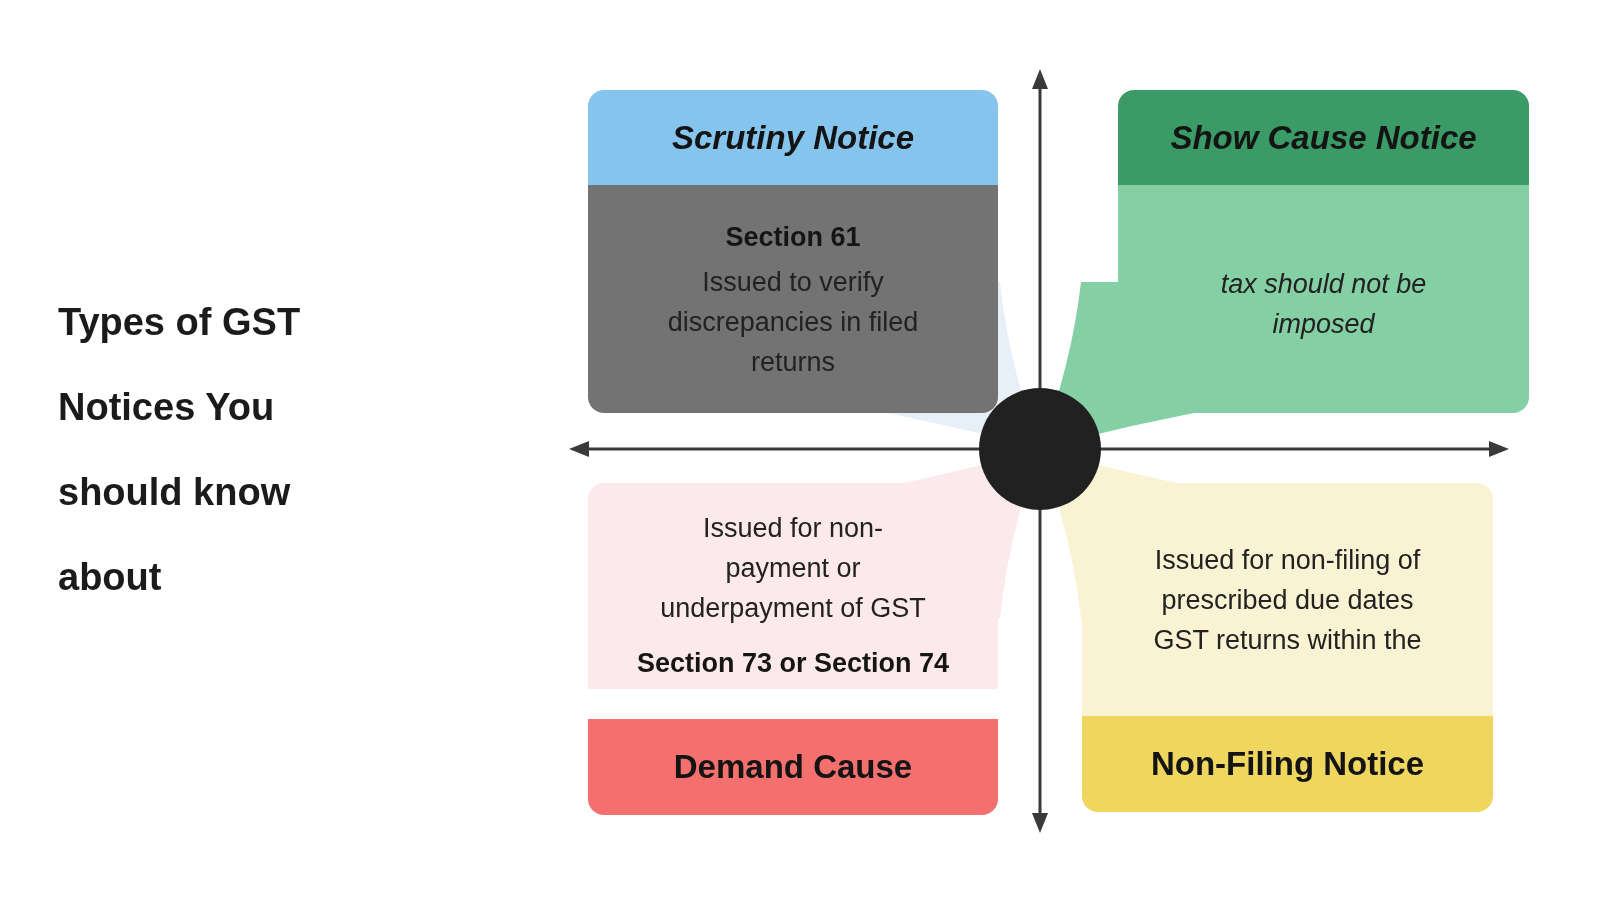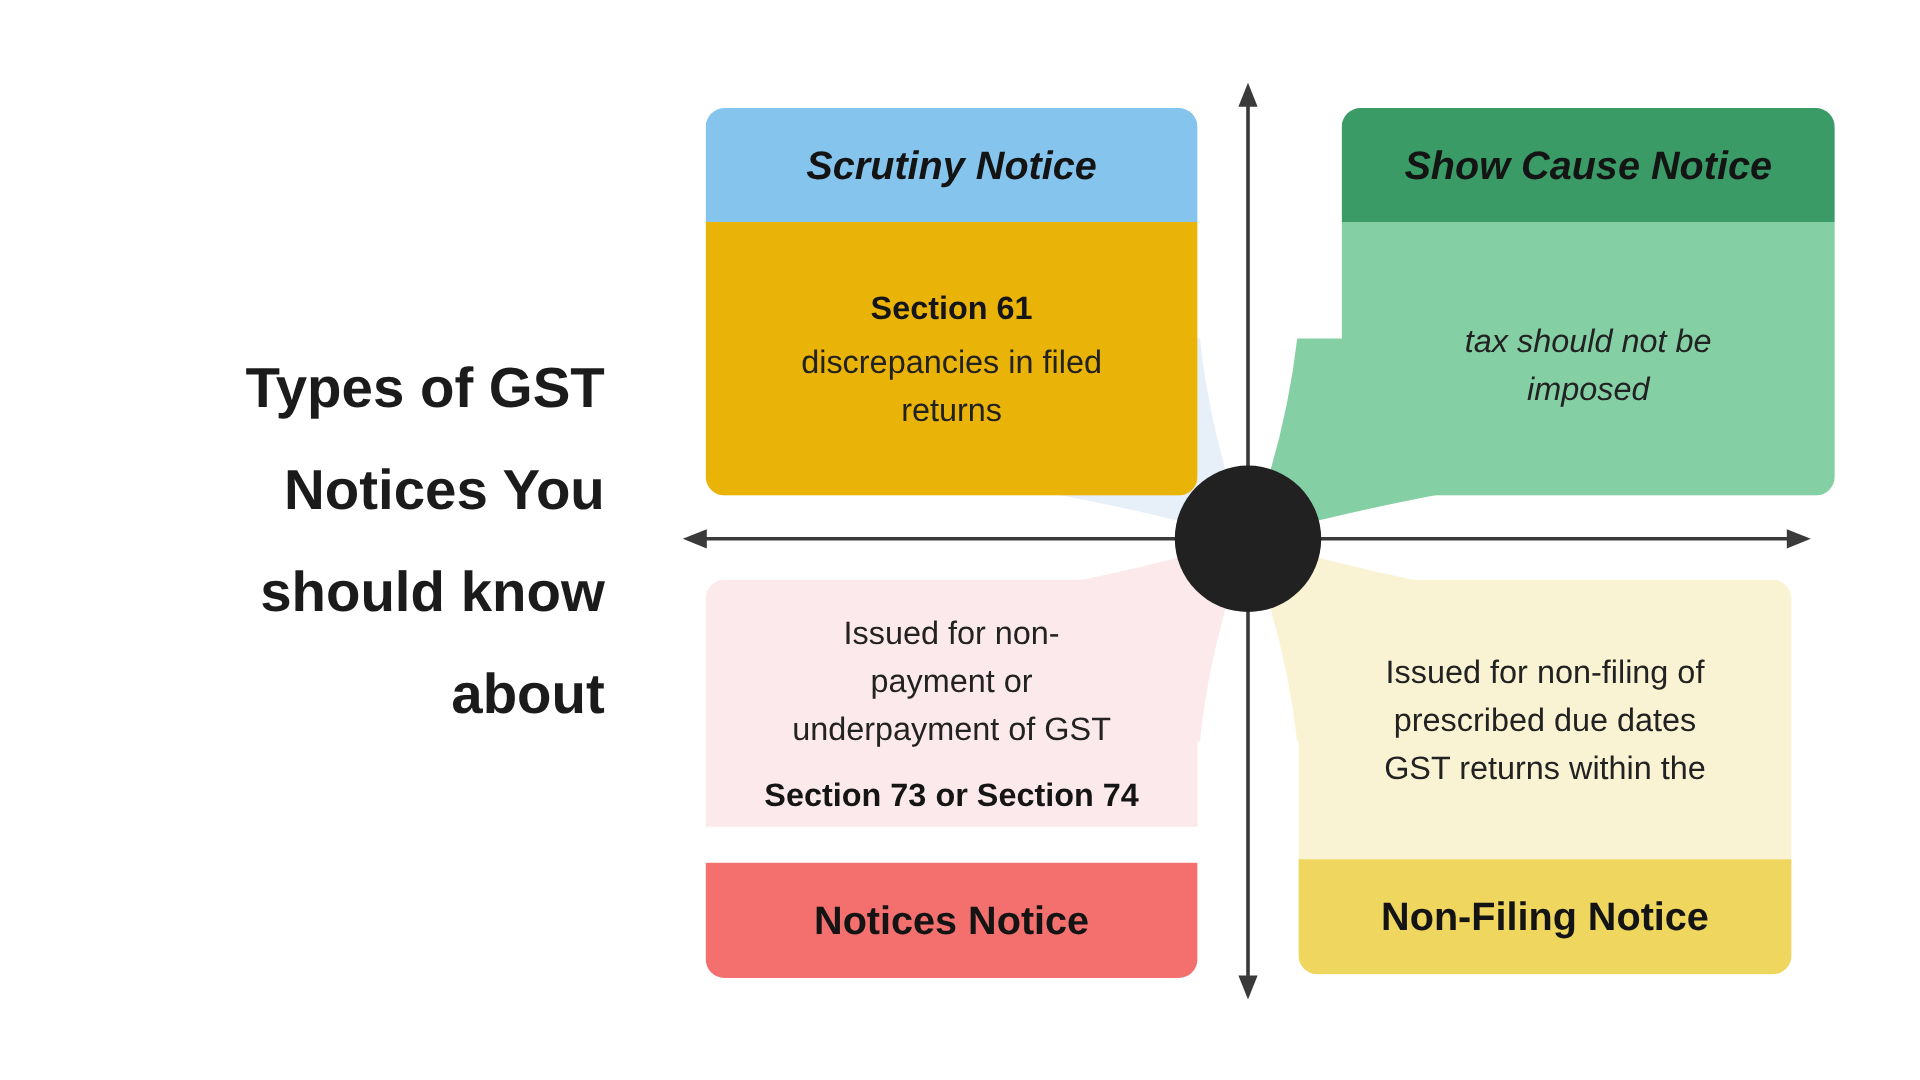--- a/index.html
+++ b/index.html
@@ -2,21 +2,21 @@
 <html><head>
 <meta charset="utf-8">
 <style>
   html,body{margin:0;padding:0;background:#ffffff;}
   body{width:1600px;height:900px;overflow:hidden;font-family:"Liberation Sans",sans-serif;}
   .canvas{position:relative;width:1600px;height:900px;background:#ffffff;}
   .layer-svg{position:absolute;left:0;top:0;}
 
   .title{
     position:absolute;left:58px;top:280px;width:446px;
-    text-align:right;font-weight:700;font-size:47px;line-height:85px;
+    text-align:left;font-weight:700;font-size:38px;line-height:85px;
     color:#1b1b1b;
   }
 
   .card{position:absolute;border-radius:16px;overflow:hidden;display:flex;flex-direction:column;}
   .card-tl{left:588px;top:90px;width:410px;height:323px;}
   .card-tr{left:1118px;top:90px;width:411px;height:323px;font-style:italic;}
   .card-bl{left:588px;top:483px;width:410px;height:332px;gap:30px;}
   .card-br{left:1082px;top:483px;width:411px;height:329px;}
 
   .bar{
@@ -30,21 +30,21 @@
     font-size:27px;line-height:40px;color:#222222;text-align:center;padding:0 24px;
   }
   .cbody .section-line{font-weight:700;color:#151515;}
   .card-tl .section-line{margin-bottom:5px;}
   .card-bl .section-line{margin-top:15px;}
   .card-tr .cbody{padding-top:9px;}
   .card-bl .cbody{padding-top:18px;}
   .card-br .cbody{}
 
   .bg-blue{background:#85C4ED;font-style:italic;}
-  .bg-blue-light{background:#eab308;}
+  .bg-blue-light{background:#737373;}
   .bg-green{background:#3A9B66;}
   .bg-green-light{background:#85CFA4;}
   .bg-red{background:#F3706E;}
   .bg-pink{background:#FCE9EB;}
   .bg-yellow{background:#EED65F;}
   .bg-yellow-light{background:#FAF3D3;}
 
   .hub{
     position:absolute;left:979px;top:388px;width:122px;height:122px;
     border-radius:50%;background:#212121;
@@ -77,20 +77,21 @@
     <div>should know</div>
     <div>about</div>
   </div>
 
   <div class="card card-tl">
     <div class="bar bg-blue">
       <span>Scrutiny Notice</span>
     </div>
     <div class="cbody bg-blue-light">
       <div class="section-line">Section 61</div>
+      <div>Issued to verify</div>
       <div>discrepancies in filed</div>
       <div>returns</div>
     </div>
   </div>
 
   <div class="card card-tr">
     <div class="bar bg-green">
       <span>Show Cause Notice</span>
     </div>
     <div class="cbody bg-green-light">
@@ -100,21 +101,21 @@
   </div>
 
   <div class="card card-bl">
     <div class="cbody bg-pink">
       <div>Issued for non-</div>
       <div>payment or</div>
       <div>underpayment of GST</div>
       <div class="section-line">Section 73 or Section 74</div>
     </div>
     <div class="bar bar-footer bg-red">
-      <span>Notices Notice</span>
+      <span>Demand Cause</span>
     </div>
   </div>
 
   <div class="card card-br">
     <div class="cbody bg-yellow-light">
       <div>Issued for non-filing of</div>
       <div>prescribed due dates</div>
       <div>GST returns within the</div>
     </div>
     <div class="bar bar-footer bg-yellow">

